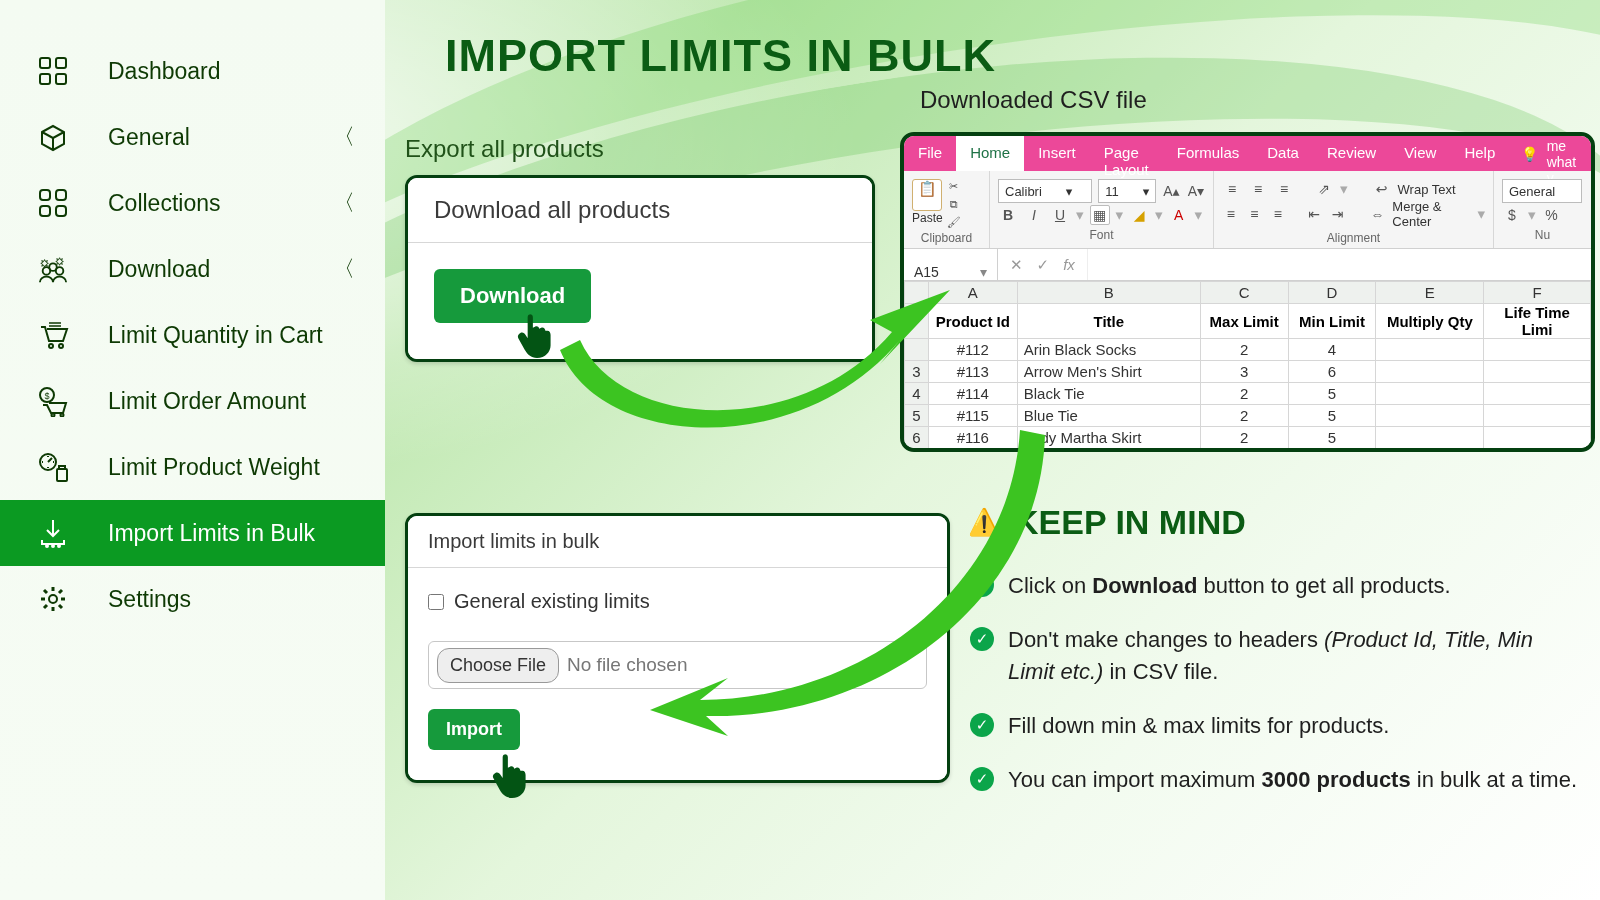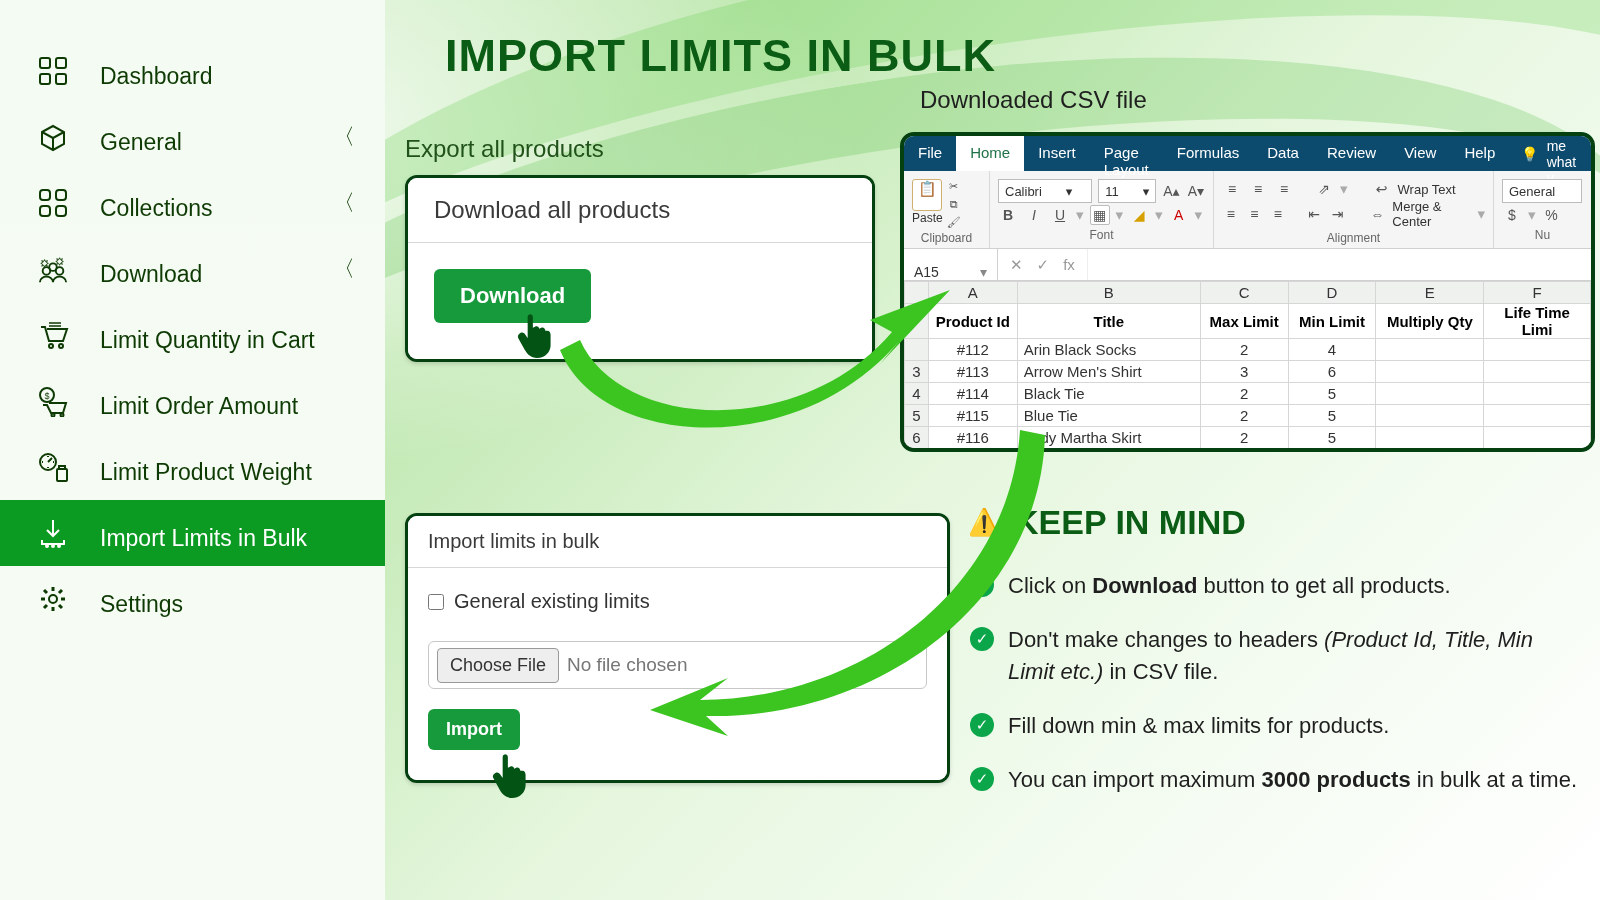--- a/index.html
+++ b/index.html
@@ -5,21 +5,21 @@
 *{box-sizing:border-box;margin:0;padding:0}
 body{font-family:"Segoe UI",Verdana,sans-serif;background:#e9f5e7;width:1600px;height:900px;overflow:hidden;position:relative}
 .canvas{position:relative;width:1600px;height:900px;background:
   radial-gradient(ellipse 1200px 600px at 200px 150px, rgba(255,255,255,.85) 0%, rgba(255,255,255,0) 55%),
   linear-gradient(135deg,#d9f2d2 0%,#bfe8b0 30%,#e4f6dc 55%,#f2fbef 75%,#ffffff 100%);}
 .swoosh{position:absolute;left:220px;top:-40px;width:1500px;height:520px;border-radius:50%;border-top:90px solid rgba(95,203,71,.25);border-left:none;border-right:none;border-bottom:none;transform:rotate(-9deg)}
 .swoosh2{position:absolute;left:150px;top:80px;width:1500px;height:520px;border-radius:50%;border-top:70px solid rgba(65,180,44,.22);border-left:none;border-right:none;border-bottom:none;transform:rotate(-9deg)}
 
 
 .sidebar{position:absolute;left:0;top:0;width:385px;height:900px;background:linear-gradient(#f4fbf2,#f6fcf4);padding-top:38px;z-index:5}
-.side-item{display:flex;align-items:flex-end;gap:28px;padding:14px 22px 14px 34px;font-size:23px;color:#0e3a04;cursor:pointer;position:relative}
+.side-item{display:flex;align-items:center;gap:36px;padding:14px 22px 14px 34px;font-size:23px;color:#0e3a04;cursor:pointer;position:relative}
 .side-item.active{background:#0b9a22;color:#fff}
 .side-icon{width:38px;height:38px;flex:0 0 38px;display:flex;align-items:center;justify-content:center}
 .side-icon svg{stroke:#0e3a04;fill:none;stroke-width:2}
 .side-item.active .side-icon svg{stroke:#fff}
 .chev{position:absolute;right:30px;top:50%;transform:translateY(-50%);font-size:22px;color:#0e3a04}
 
 
 .page-title{position:absolute;left:445px;top:30px;font-size:45px;font-weight:800;letter-spacing:1px;color:#0b5c14;z-index:4}
 
 
@@ -30,35 +30,35 @@
 .card-h{background:#fff;border-bottom:1px solid #d7d7d7;padding:18px 26px;font-size:24px;color:#3a3a3a}
 .card-b{padding:26px 26px 36px 26px;background:#fff}
 .export-card{left:405px;top:175px;width:470px}
 .btn-pri{background:#169a3c;color:#fff;border:none;border-radius:6px;padding:14px 26px;font-size:22px;font-weight:600;cursor:pointer}
 .btn-pri.small{padding:10px 18px;font-size:18px;border-radius:6px}
 .import-card{left:405px;top:513px;width:545px}
 .import-card .card-h{font-size:20px;padding:14px 20px}
 .import-card .card-b{padding:22px 20px 30px 20px}
 .checkbox-row{display:flex;align-items:center;gap:10px;font-size:20px;color:#333;margin-bottom:28px}
 .file-row{display:flex;align-items:center;border:1px solid #c7c7c7;border-radius:6px;height:48px;margin-bottom:20px;overflow:hidden}
-.choose-btn{background:#eee;border:1px solid #999;border-radius:4px;margin:6px 8px;padding:6px 12px;font-size:18px;color:#333;cursor:pointer}
+.choose-btn{background:#eee;border:1px solid #999;border-radius:12px;margin:6px 8px;padding:6px 12px;font-size:18px;color:#333;cursor:pointer}
 .file-txt{color:#777;font-size:19px}
 
 
 .hand{position:absolute;z-index:10}
 .hand svg{fill:#035414}
 
 
 .big-arrow{position:absolute;z-index:6}
 .big-arrow svg path{fill:#3cc421}
 
 
 .excel-label{position:absolute;left:920px;top:86px;font-size:24px;color:#1f1f1f;z-index:4}
 .excel{position:absolute;left:900px;top:132px;width:695px;height:320px;border:4px solid #044010;border-radius:14px;overflow:hidden;background:#fff;z-index:4;font-size:15px;color:#333}
-.xl-tabs{display:flex;background:#0c4a6e;color:#fff;height:35px;align-items:stretch}
+.xl-tabs{display:flex;background:#ec4899;color:#fff;height:35px;align-items:stretch}
 .xl-tab{padding:8px 14px;font-size:15px;cursor:pointer}
 .xl-tab.active{background:#fff;color:#1f7246}
 .bulb{margin-left:auto;display:flex;align-items:center;gap:8px;padding:0 12px;font-size:14px}
 .xl-ribbon{display:flex;border-bottom:1px solid #d0d0d0;height:78px;background:#f5f5f5}
 .rgrp{border-right:1px solid #d7d7d7;padding:4px 8px;display:flex;flex-direction:column;justify-content:space-between;position:relative}
 .rgrp-lab{font-size:12px;text-align:center;color:#666;padding:2px 0}
 .rrow{display:flex;align-items:center;gap:6px}
 .ricon{width:20px;height:20px;display:flex;align-items:center;justify-content:center;color:#555;border:1px solid transparent;font-size:14px}
 .ricon.box{border:1px solid #bcbcbc;background:#fff;border-radius:2px}
 .ricon.tiny{width:14px;height:14px;font-size:11px}
@@ -346,21 +346,21 @@
       </div>
     </div>
     <div class="xl-cellbar">
       <div class="cellname">
           <span>A15</span>
           <span class="dd">▾</span>
         </div>
       <div class="fxicons">
         <span>✕</span>
         <span>✓</span>
-        <span style="">fx</span>
+        <span style="font-style:italic">fx</span>
       </div>
       <div class="fxbar"></div>
     </div>
     <table class="xl-grid" id="xl-grid">
         <thead>
           <tr>
             <th class="rowh"></th>
             <th style="width:90px">A</th>
             <th style="width:190px">B</th>
             <th style="width:90px">C</th>

